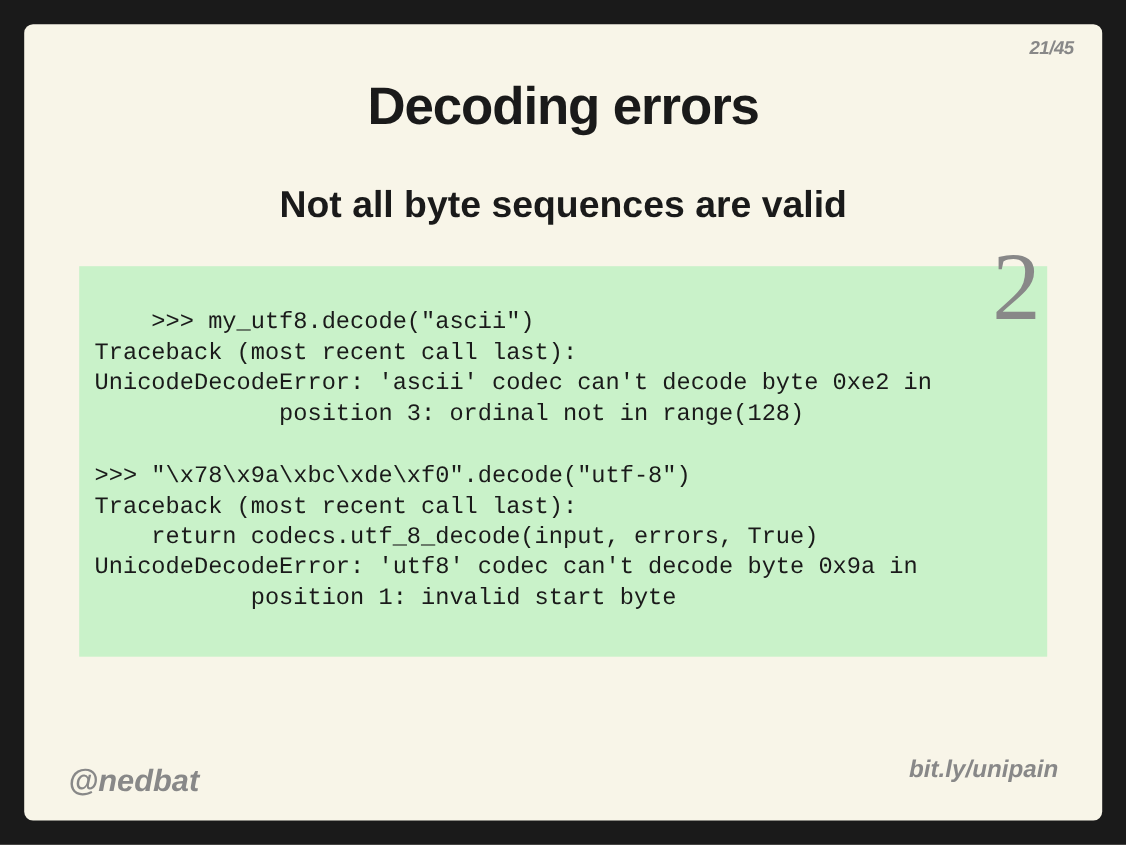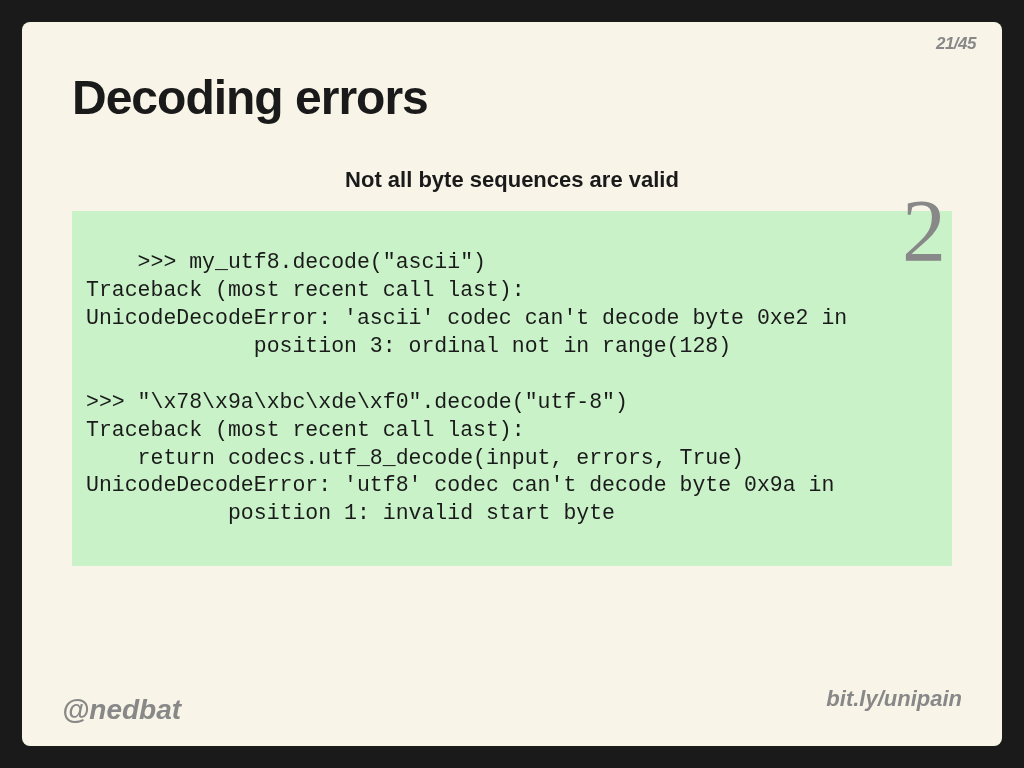--- a/index.html
+++ b/index.html
@@ -30,34 +30,35 @@
       position: absolute;
       top: 12px;
       right: 26px;
       font-size: 17px;
       font-weight: bold;
       color: #888;
       font-style: italic;
       letter-spacing: -0.5px;
     }
     .title {
+      text-align: center;
       font-size: 48px;
       font-weight: 900;
       color: #1a1a1a;
       margin-top: 8px;
       margin-bottom: 42px;
       letter-spacing: -1px;
       font-family: "Arial Black", Arial, sans-serif;
     }
     .subtitle {
       text-align: center;
-      font-size: 22px;
+      font-size: 34px;
       font-weight: 900;
       color: #1a1a1a;
-      margin-bottom: 18px;
+      margin-bottom: 36px;
       font-family: "Arial Black", Arial, sans-serif;
     }
     .code-block {
       background: #c9f2c9;
       padding: 10px 14px;
       font-family: "Courier New", Courier, monospace;
       font-size: 21.5px;
       line-height: 1.3;
       color: #1a1a1a;
       white-space: pre;

